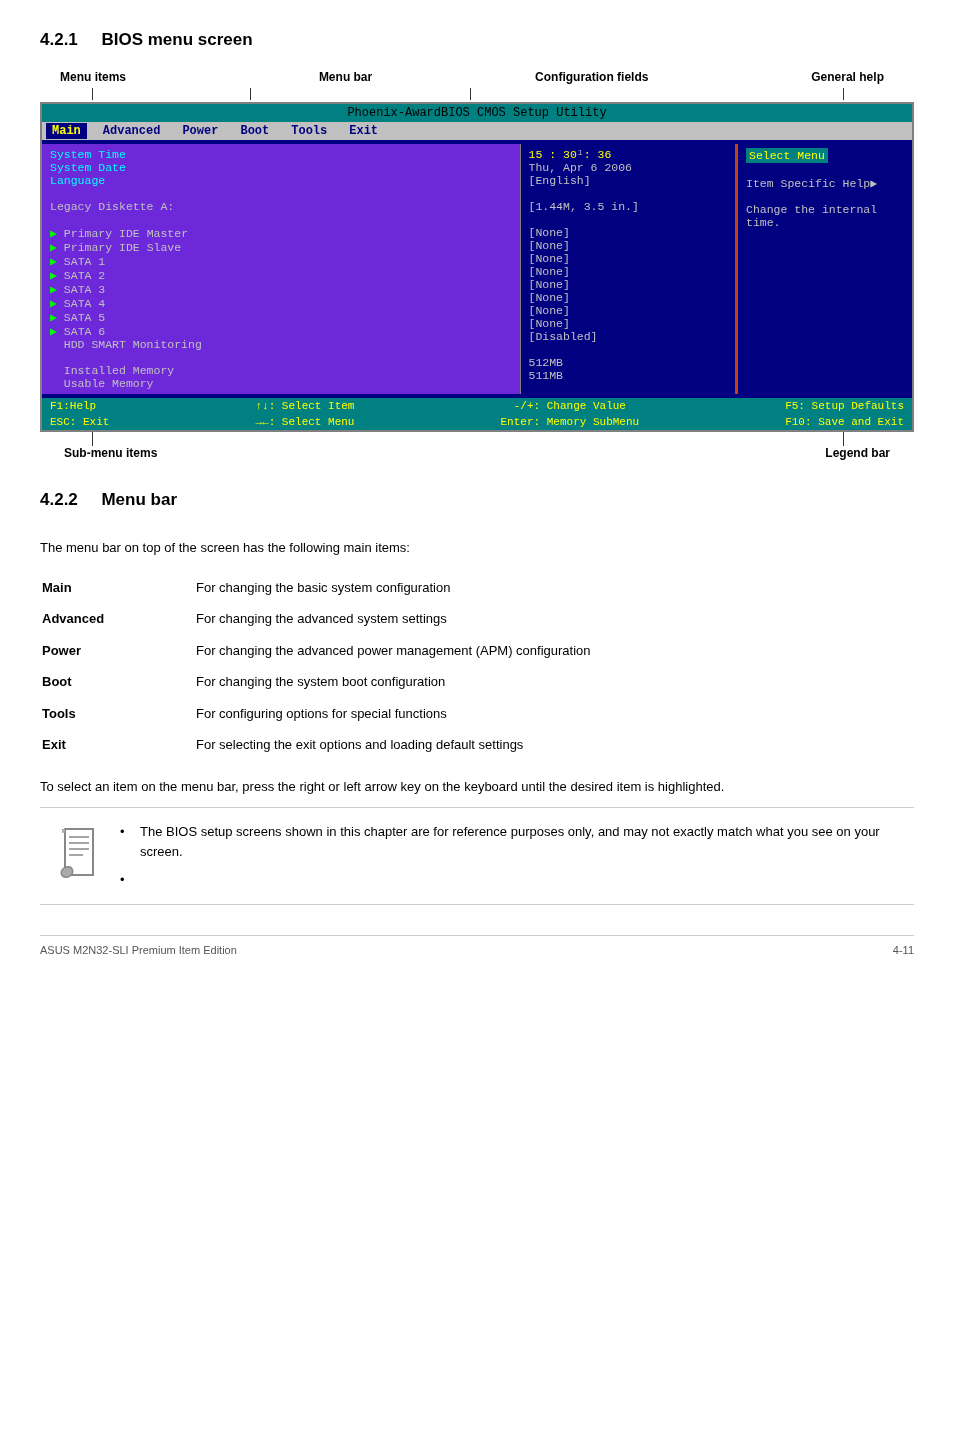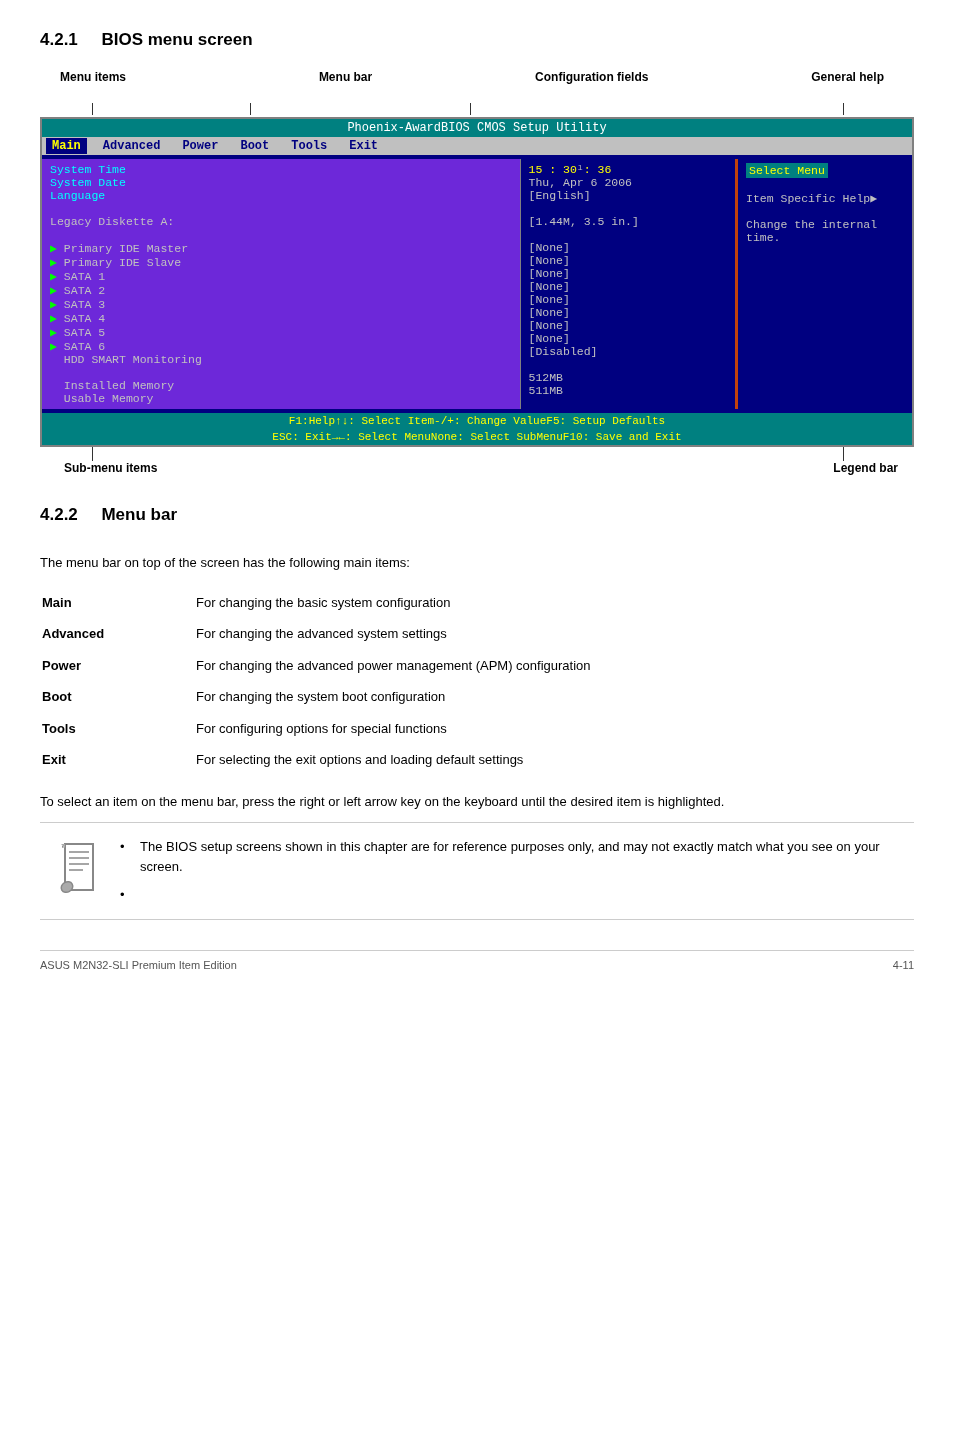--- a/index.html
+++ b/index.html
@@ -32,21 +32,21 @@
       background: #000080;
       color: #c0c0c0;
       font-family: 'Courier New', monospace;
       font-size: 12px;
       border: 2px solid #808080;
       width: 100%;
       position: relative;
     }
     .bios-title-bar {
       background: #008080;
-      color: #ffffff;
+      color: #000000;
       text-align: center;
       padding: 2px 0;
       font-size: 12px;
     }
     .bios-menu-bar {
       background: #c0c0c0;
       color: #000080;
       display: flex;
       padding: 1px 4px;
       gap: 10px;
@@ -97,21 +97,21 @@
     .bios-item-yellow {
       color: #ffff00;
     }
     .bios-arrow {
       color: #00ff00;
     }
     .bios-legend {
       background: #008080;
       color: #ffff00;
       display: flex;
-      justify-content: center;
+      justify-content: space-between;
       padding: 2px 8px;
       font-family: 'Courier New', monospace;
       font-size: 11px;
     }
     .bios-legend span {
       white-space: nowrap;
     }
 
     
     .section-422 {
@@ -197,21 +197,21 @@
 <body>
 
 <div class="section-421">
   <div class="section-title">
     <span>4.2.1</span>&nbsp;&nbsp;&nbsp;&nbsp;
     <span>BIOS menu screen</span>
   </div>
 
   <div class="diagram-container">
 
-    <div style="display:flex; justify-content: space-between; margin-bottom: 19px; font-size:12px; font-weight:bold; padding: 0 0px;">
+    <div style="display:flex; justify-content: space-between; margin-bottom: 4px; font-size:12px; font-weight:bold; padding: 0 0px;">
       <span style="margin-left:20px;">Menu items</span>
       <span style="margin-left:30px;">Menu bar</span>
       <span>Configuration fields</span>
       <span style="margin-right:30px;">General help</span>
     </div>
 
     <div style="display:flex; justify-content: space-between; margin-bottom: 2px; padding: 0px; height:12px; position:relative;">
       <div style="position:absolute; left:52px; top:0; width:1px; height:12px; background:#333;"></div>
       <div style="position:absolute; left:210px; top:0; width:1px; height:12px; background:#333;"></div>
       <div style="position:absolute; left:430px; top:0; width:1px; height:12px; background:#333;"></div>
@@ -287,33 +287,33 @@
 
       <div class="bios-legend">
         <span>F1:Help</span>
         <span>↑↓: Select Item</span>
         <span>-/+: Change Value</span>
         <span>F5: Setup Defaults</span>
       </div>
       <div class="bios-legend">
         <span>ESC: Exit</span>
         <span>→←: Select Menu</span>
-        <span>None: Select SubMenu</span>
+        <span>Enter: Memory SubMenu</span>
         <span>F10: Save and Exit</span>
       </div>
     </div>
 
     <div style="position:relative; height:14px;">
       <div style="position:absolute; left:52px; top:0; width:1px; height:14px; background:#333;"></div>
       <div style="position:absolute; right:70px; top:0; width:1px; height:14px; background:#333;"></div>
     </div>
 
     <div style="display:flex; justify-content: space-between; font-size:12px; font-weight:bold;">
       <span style="margin-left:24px;">Sub-menu items</span>
-      <span style="margin-right:16px;">Legend bar</span>
+      <span style="margin-right:24px;">Legend bar</span>
     </div>
   </div>
 </div>
 
 <div class="section-422">
   <div class="section-title">
     <span>4.2.2</span>&nbsp;&nbsp;&nbsp;&nbsp;
     <span>Menu bar</span>
   </div>
 

